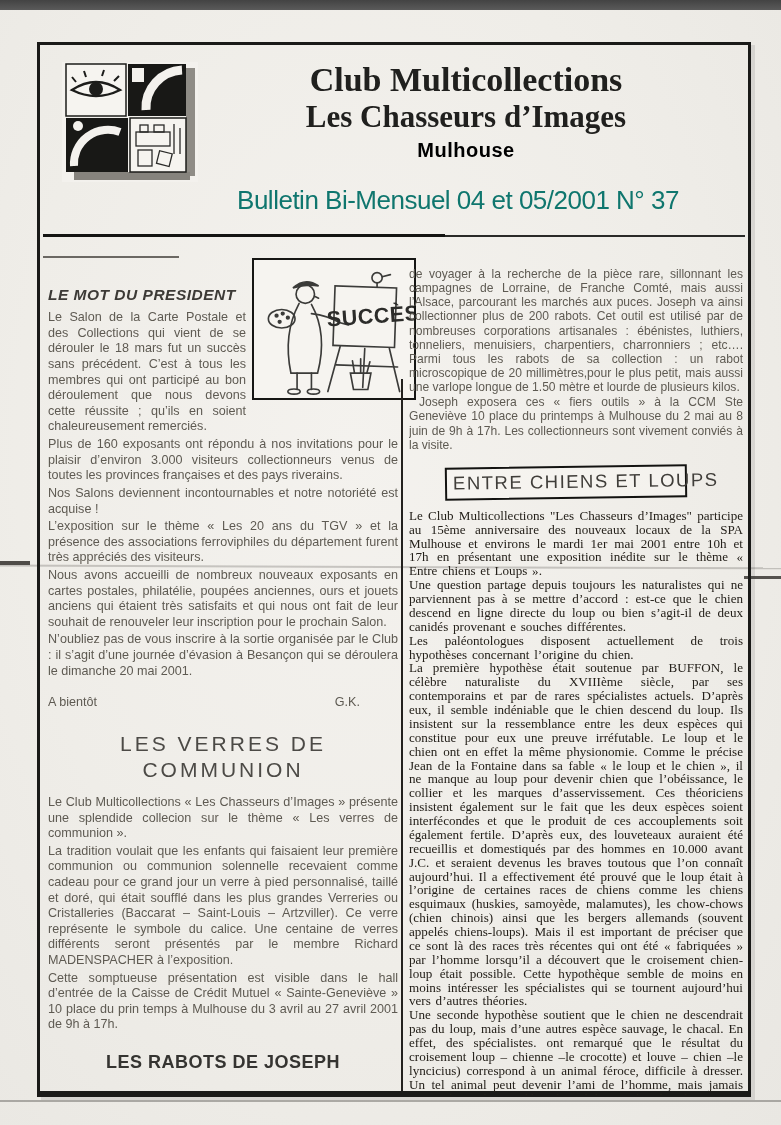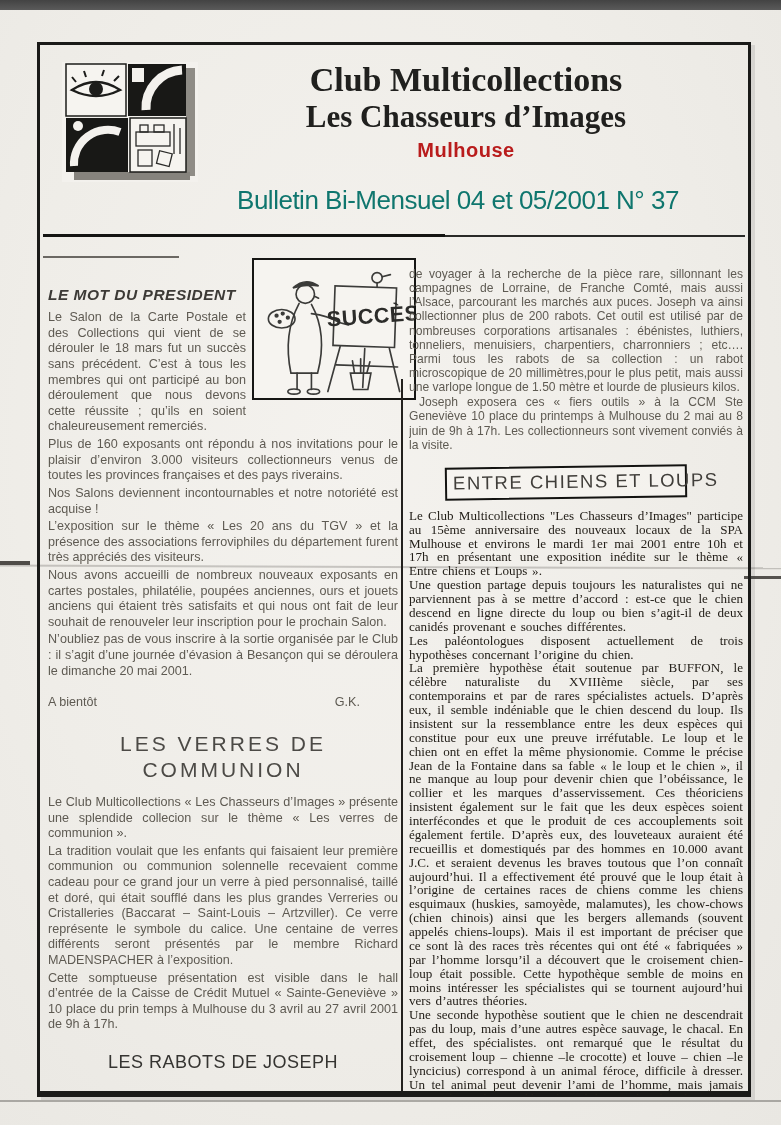--- a/index.html
+++ b/index.html
@@ -30,21 +30,21 @@
     box-shadow:4px 3px 0 rgba(60,58,54,.12);
   }
 
   
   .logo{position:absolute;left:22px;top:17px;width:136px;height:120px;}
   .titles{position:absolute;left:152px;right:8px;top:16px;text-align:center;color:#20201e;}
   .title-1{font-family:"Liberation Serif","DejaVu Serif",serif;font-weight:bold;
     font-size:34px;line-height:1.1;margin:0;}
   .title-2{font-family:"Liberation Serif","DejaVu Serif",serif;font-weight:bold;
     font-size:31px;line-height:1.1;margin:2px 0 0;}
-  .title-city{font-size:20px;font-weight:bold;color:#b91c1c;margin:5px 0 0;letter-spacing:.5px;}
+  .title-city{font-size:20px;font-weight:bold;color:#000000;margin:5px 0 0;letter-spacing:.5px;}
   .bulletin-line{
     position:absolute;left:130px;right:2px;top:140px;text-align:center;
     font-size:26px;letter-spacing:-.5px;color:#0f766e;
   }
   .hr-main{position:absolute;left:3px;right:3px;top:190px;height:2px;background:#2a2a28;}
   .hr-main-bold{position:absolute;left:3px;width:402px;top:189px;height:3px;background:#141412;}
   .hr-sub{position:absolute;left:3px;width:136px;top:211px;height:2px;background:#6b6863;}
 
   
   .succes-box{
@@ -63,21 +63,21 @@
     font-style:italic;font-weight:bold;font-size:15.5px;color:#3c3a36;
     letter-spacing:.5px;margin:0 0 6px;
   }
   .succes-spacer{float:right;width:152px;height:102px;}
   .signoff{display:flex;justify-content:space-between;width:312px;margin:16px 0 0;}
   .verres-heading{
     text-align:center;font-weight:normal;font-size:21px;color:#4c4a46;
     letter-spacing:3px;margin:20px 0 12px;
   }
   .rabots-heading{
-    text-align:center;font-weight:normal;font-size:18px;color:#353431;
+    text-align:center;font-weight:bold;font-size:18px;color:#353431;
     letter-spacing:.5px;margin:18px 0 28px;
   }
 
   .divider-v{position:absolute;left:361px;top:334px;width:2px;height:712px;background:#23211e;}
 
   .col-right{
     position:absolute;left:369px;top:222px;width:334px;height:828px;overflow:hidden;
   }
   .col-right .rounded{color:#5e5a52;font-size:12.1px;line-height:1.17;text-align:justify;margin:0;}
   .col-right .rounded.second{text-indent:10px;margin-top:1px;}

